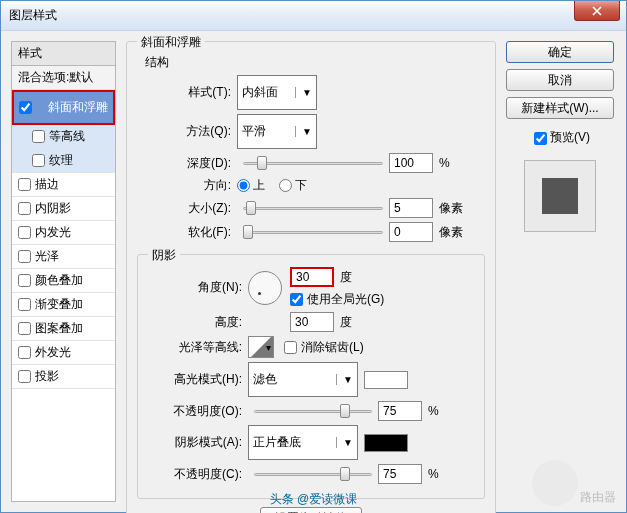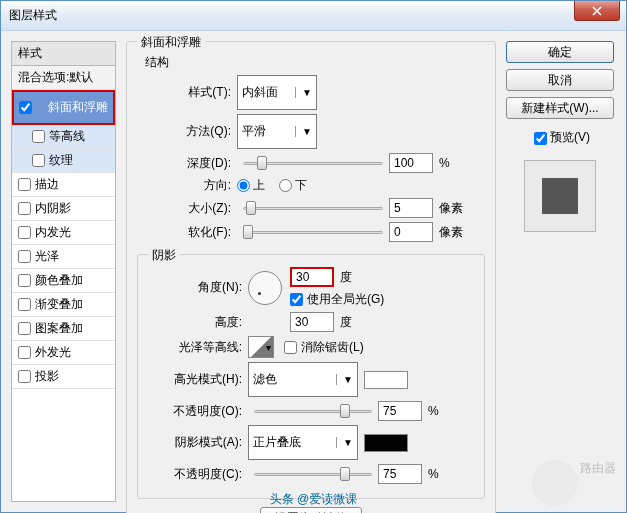--- a/index.html
+++ b/index.html
@@ -42,21 +42,21 @@
 .gloss-sw .arrow { font-size:10px; }
 .chk { display: flex; align-items: center; }
 .chk input { margin: 0 4px 0 0; }
 .btnrow { display: flex; justify-content: center; gap: 18px; margin-top: 4px; }
 .btn { height: 22px; padding: 0 14px; border: 1px solid #8a8a8a; background: linear-gradient(#fdfdfd,#e3e3e3); border-radius: 3px; display: flex; align-items: center; }
 .right { width: 108px; display: flex; flex-direction: column; align-items: stretch; gap: 6px; }
 .right .btn { width: 100%; justify-content: center; }
 .preview-chk { display:flex; justify-content:center; margin-top:4px;}
 .preview-box { width: 72px; height: 72px; border: 1px solid #b7b7b7; background: #eaeaea; margin: 6px auto 0; display:flex; align-items:center; justify-content:center;}
 .preview-box .inner { width: 36px; height: 36px; background: #555; }
-.watermark { position:absolute; right:10px; bottom:6px; display:flex; align-items:flex-start; gap:2px; color:#bdbdbd; font-size:13px; pointer-events:none;}
+.watermark { position:absolute; right:10px; bottom:6px; display:flex; align-items:flex-end; gap:2px; color:#bdbdbd; font-size:13px; pointer-events:none;}
 .watermark .circ { width:46px; height:46px; border-radius:50%; background:#e6e6e6; opacity:.6;}
 .footer-txt { position:absolute; left:50%; transform:translateX(-50%); bottom:4px; color:#0369a1; font-size:12px; }
 </style>
 </head>
 <body>
 
 <div class="dialog">
   <div class="titlebar">
     <span class="title">图层样式</span>
     <div class="close-btn">

